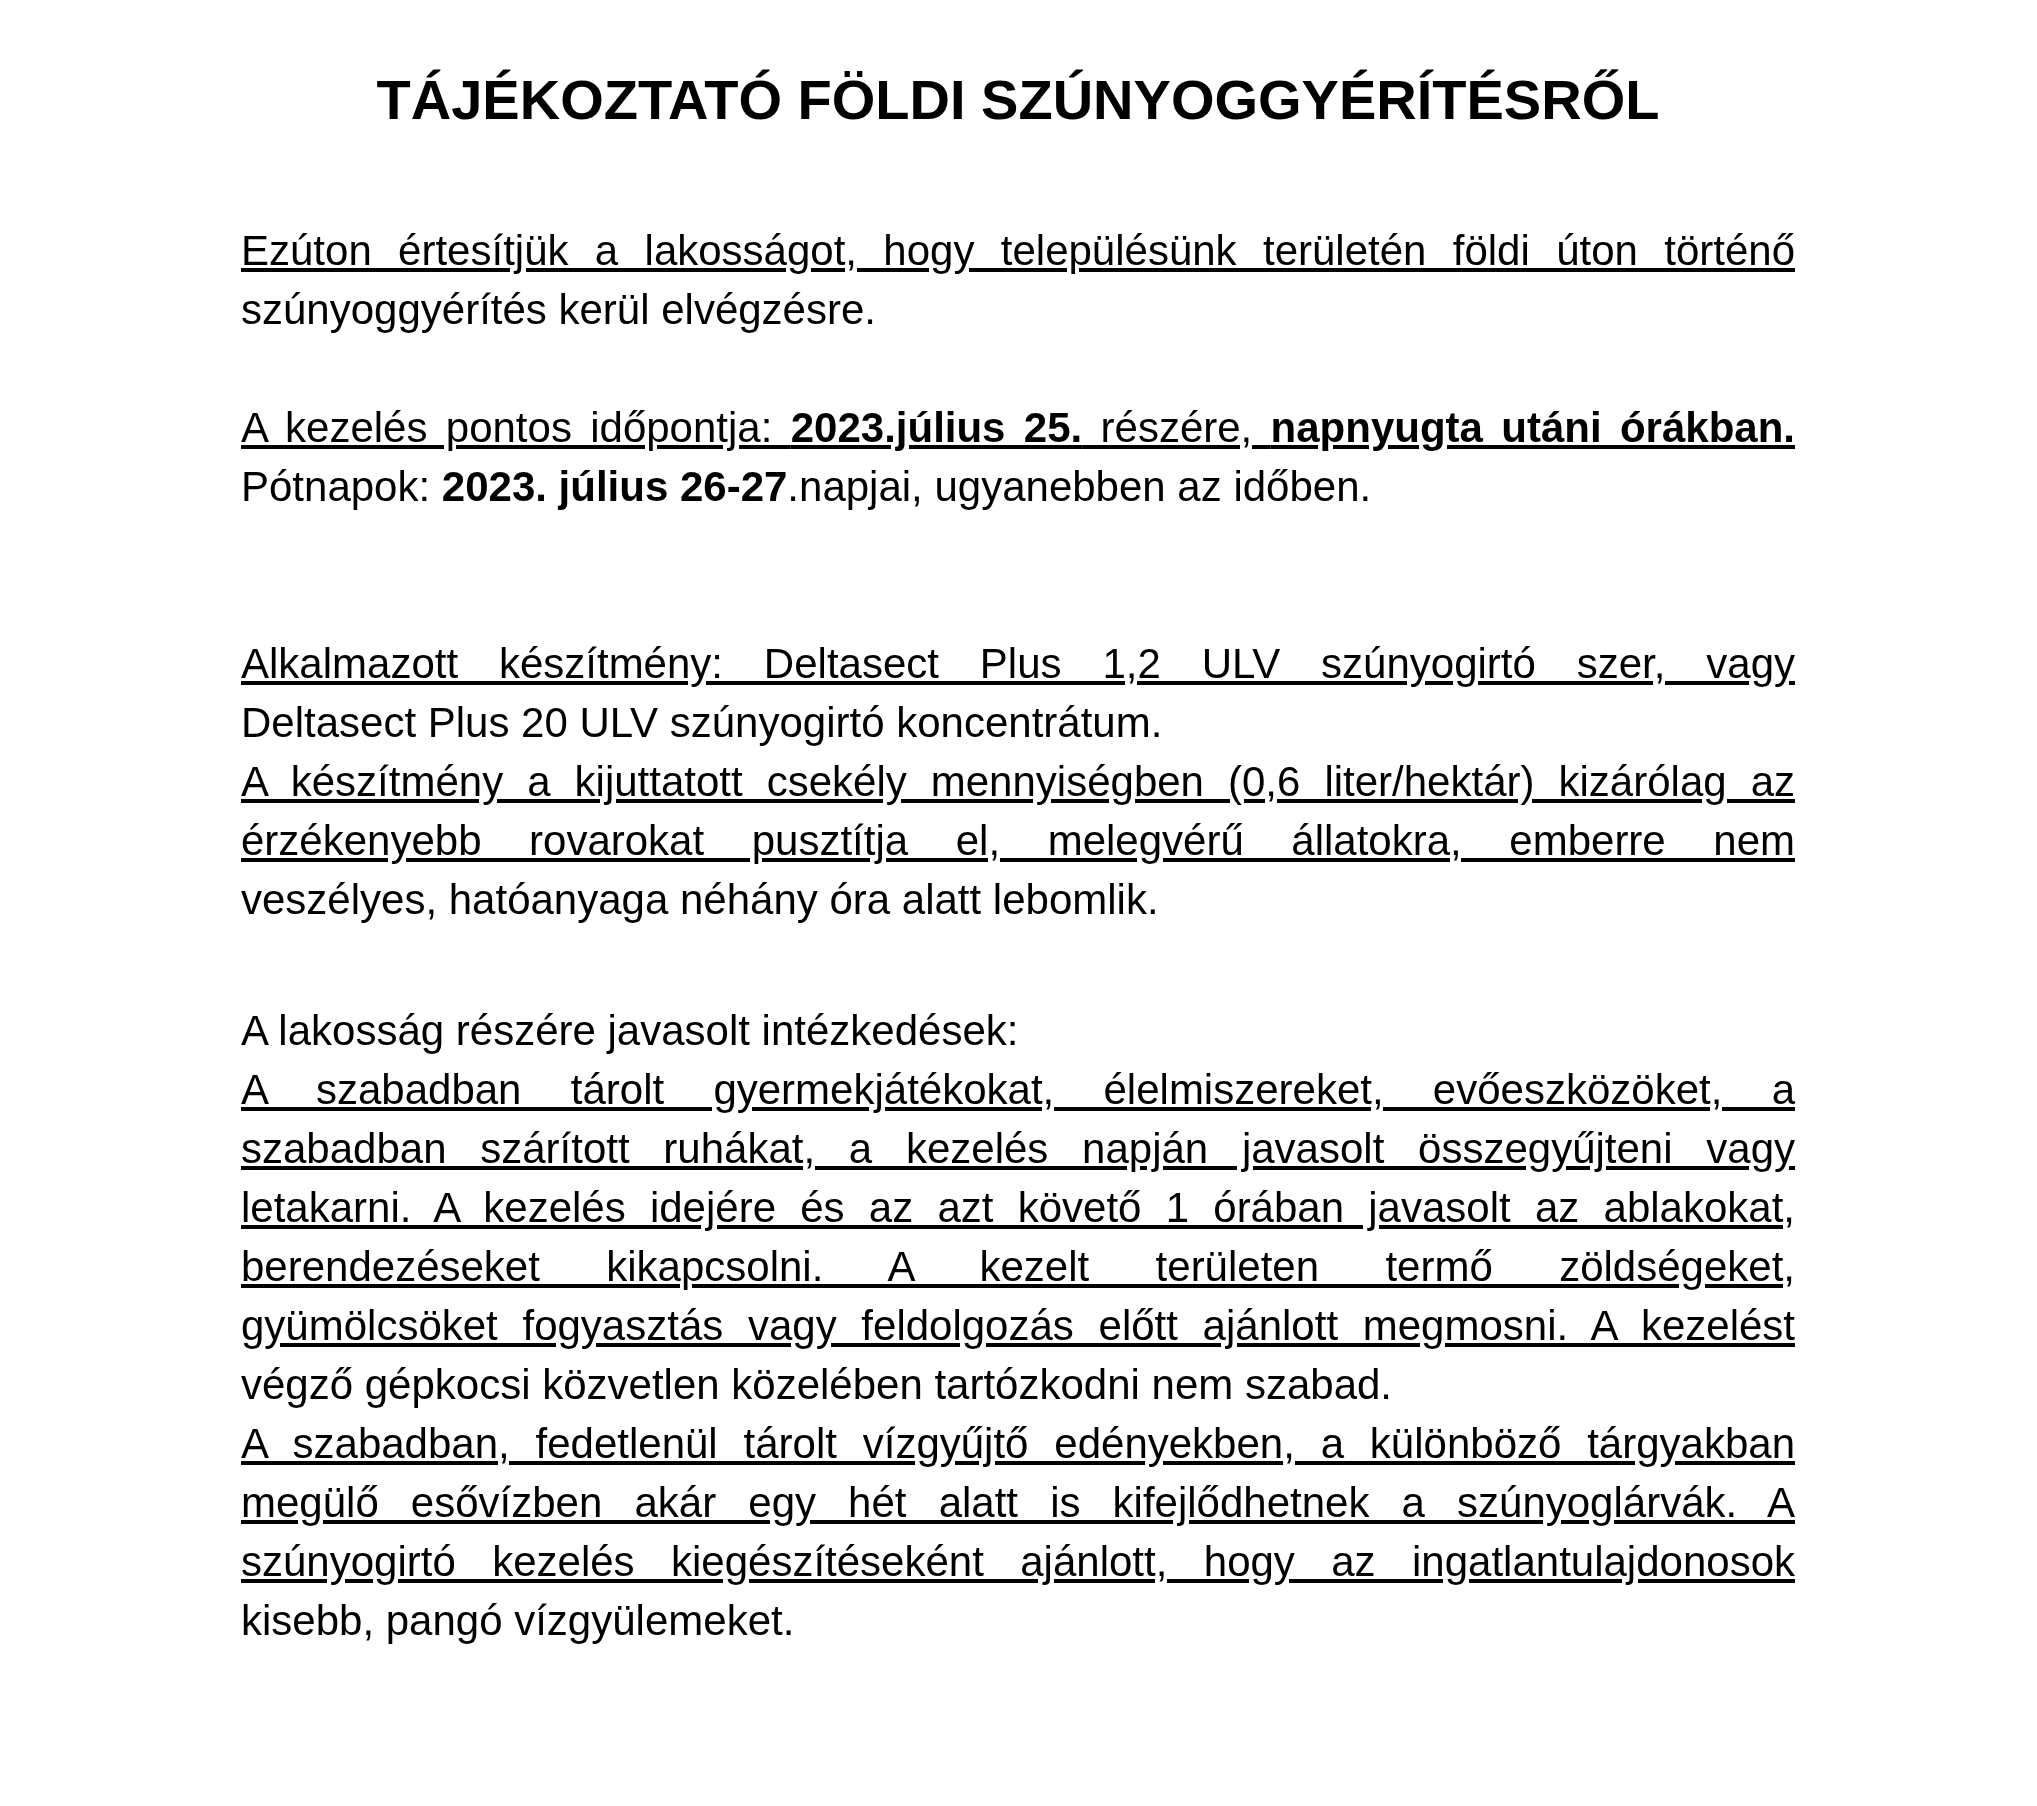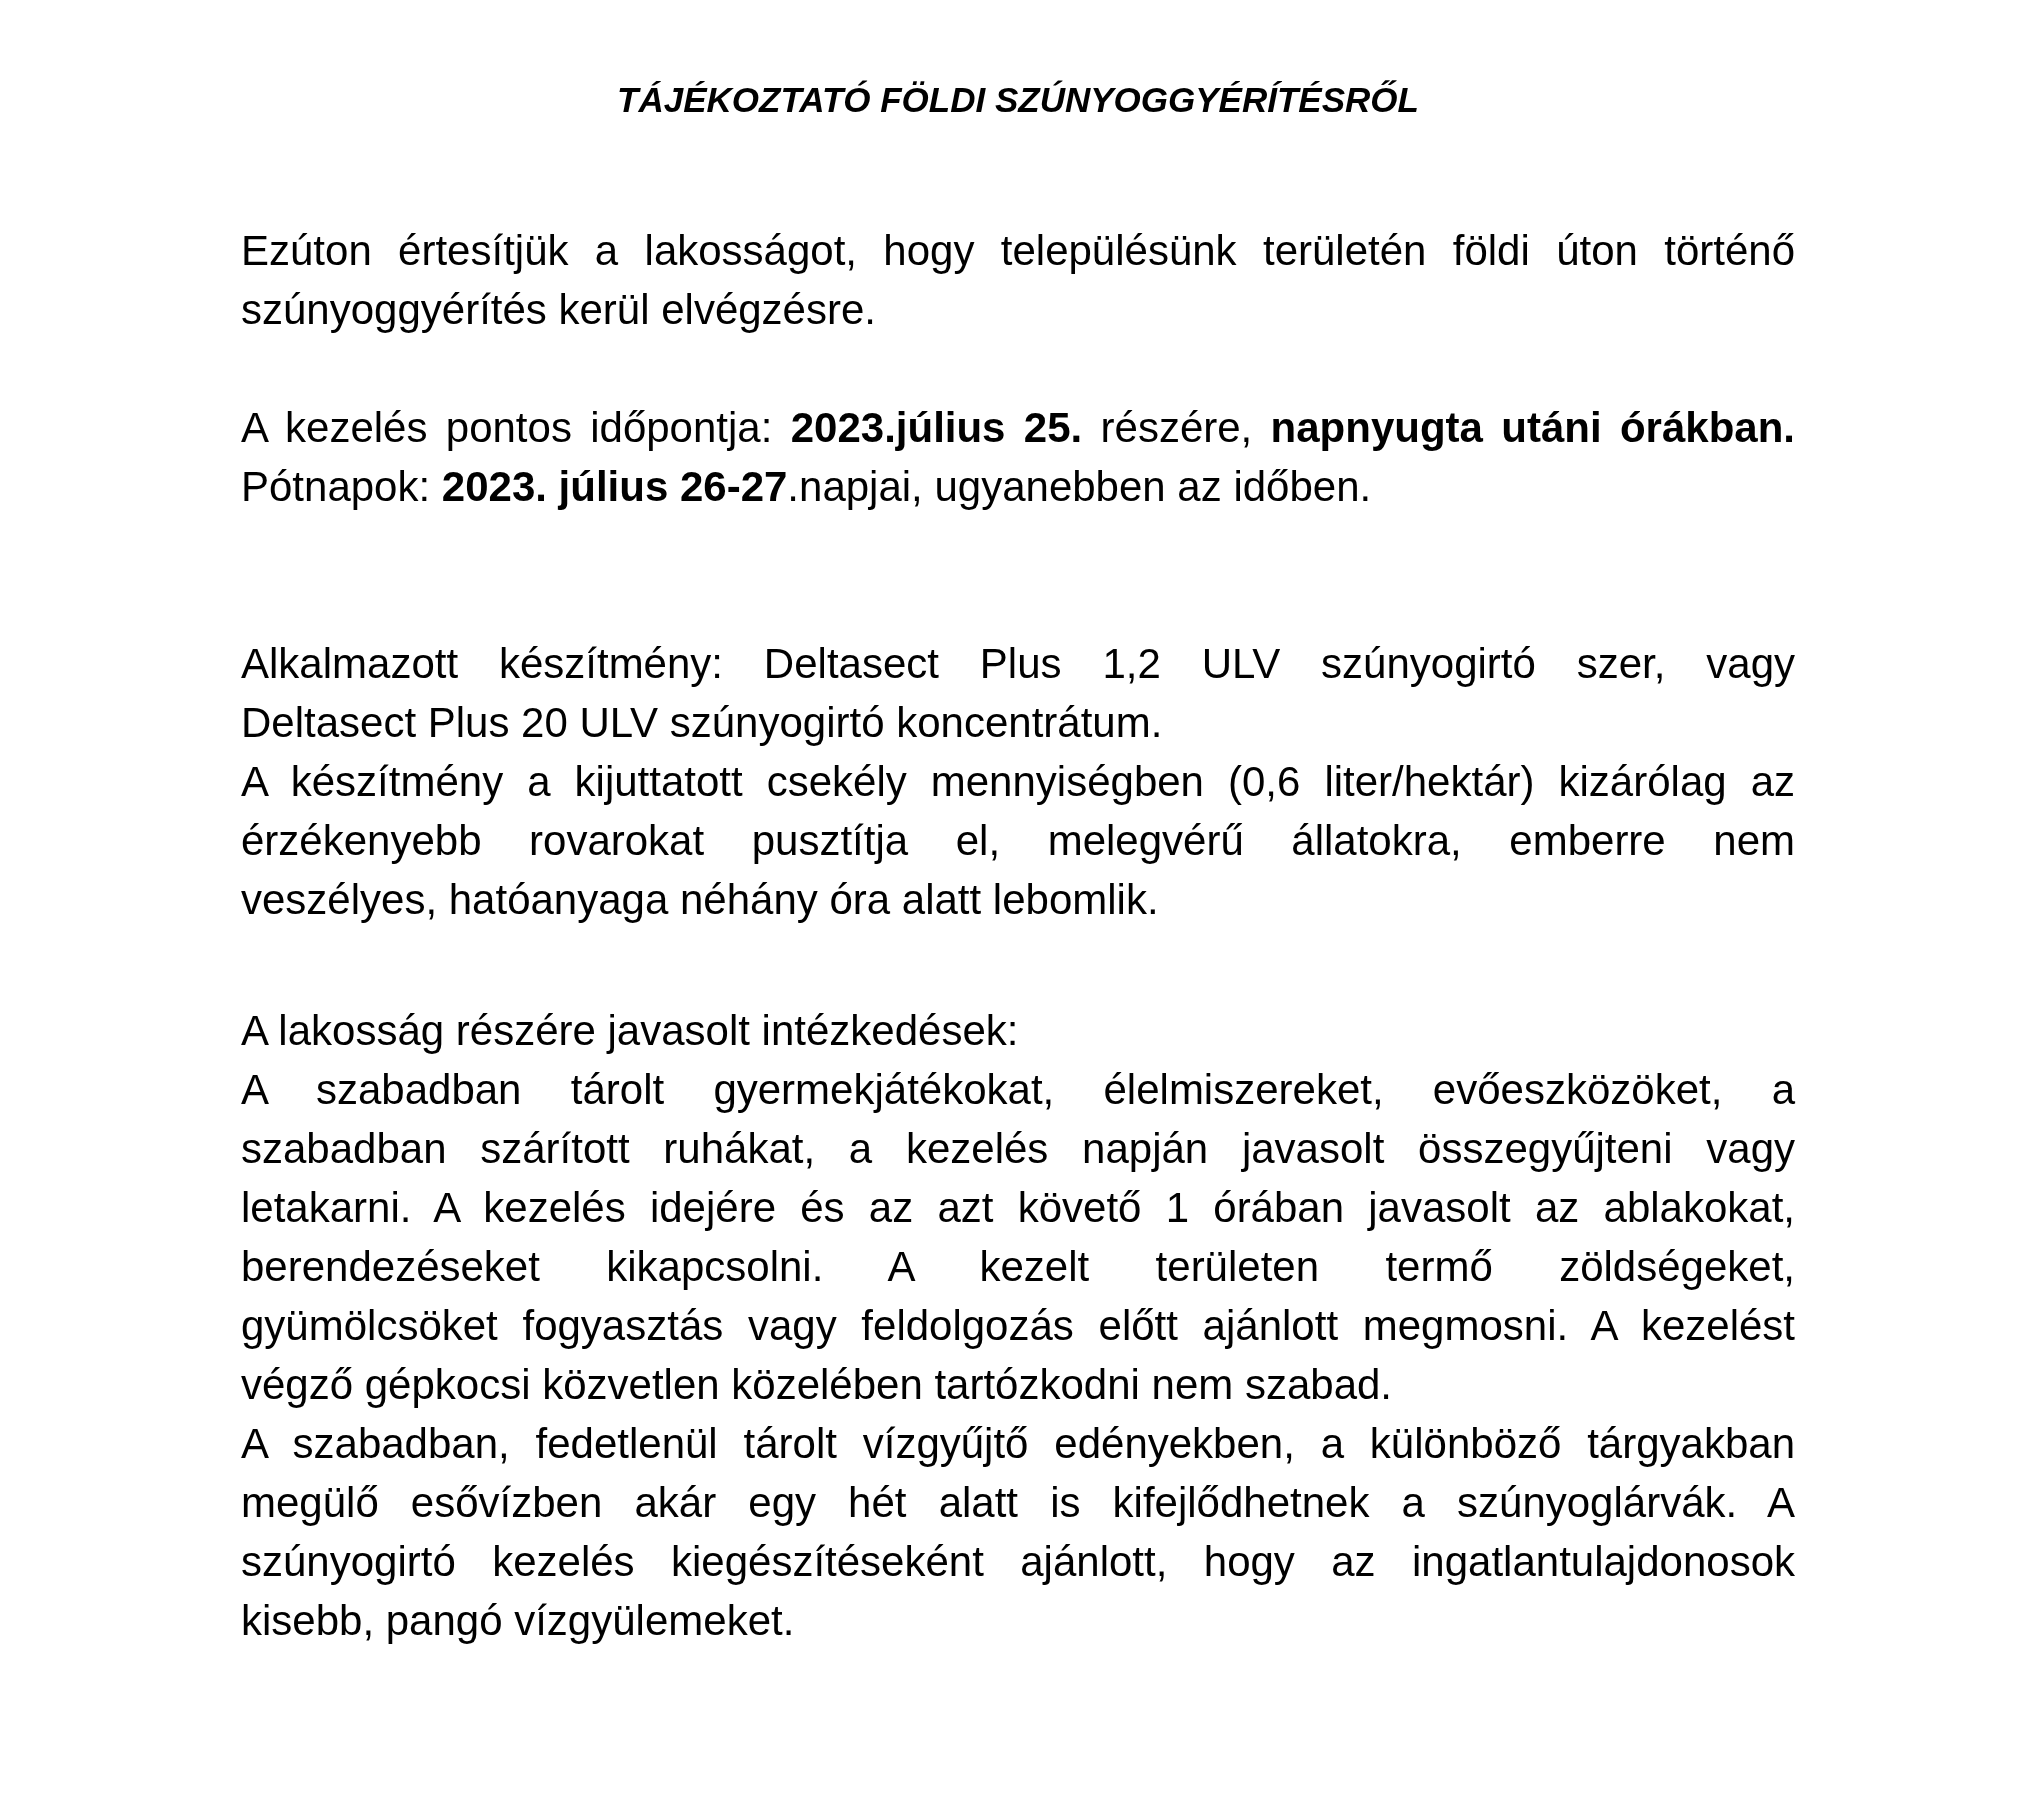--- a/index.html
+++ b/index.html
@@ -16,38 +16,38 @@
     font-family: "Liberation Sans", sans-serif;
     overflow: hidden;
   }
   .content {
     position: absolute;
     left: 241px;
     top: 70px;
     width: 1554px;
   }
   .doc-title {
-    font-size: 35px;
+    font-size: 56px;
     font-weight: bold;
     line-height: 59px;
     text-align: center;
     white-space: nowrap;
-    font-style: italic;
   }
   .block {
     margin: 0;
   }
   .line {
     font-size: 42px;
     line-height: 59px;
     text-align: justify;
     text-align-last: left;
   }
   .line.j {
     text-align-last: justify;
+    text-decoration: underline;
   }
   .seg { font-weight: normal; }
   .seg.b { font-weight: bold; }
 </style>
 </head>
 <body>
 
 <div class="page">
   <div class="content">
     <div class="doc-title">TÁJÉKOZTATÓ FÖLDI SZÚNYOGGYÉRÍTÉSRŐL</div>

